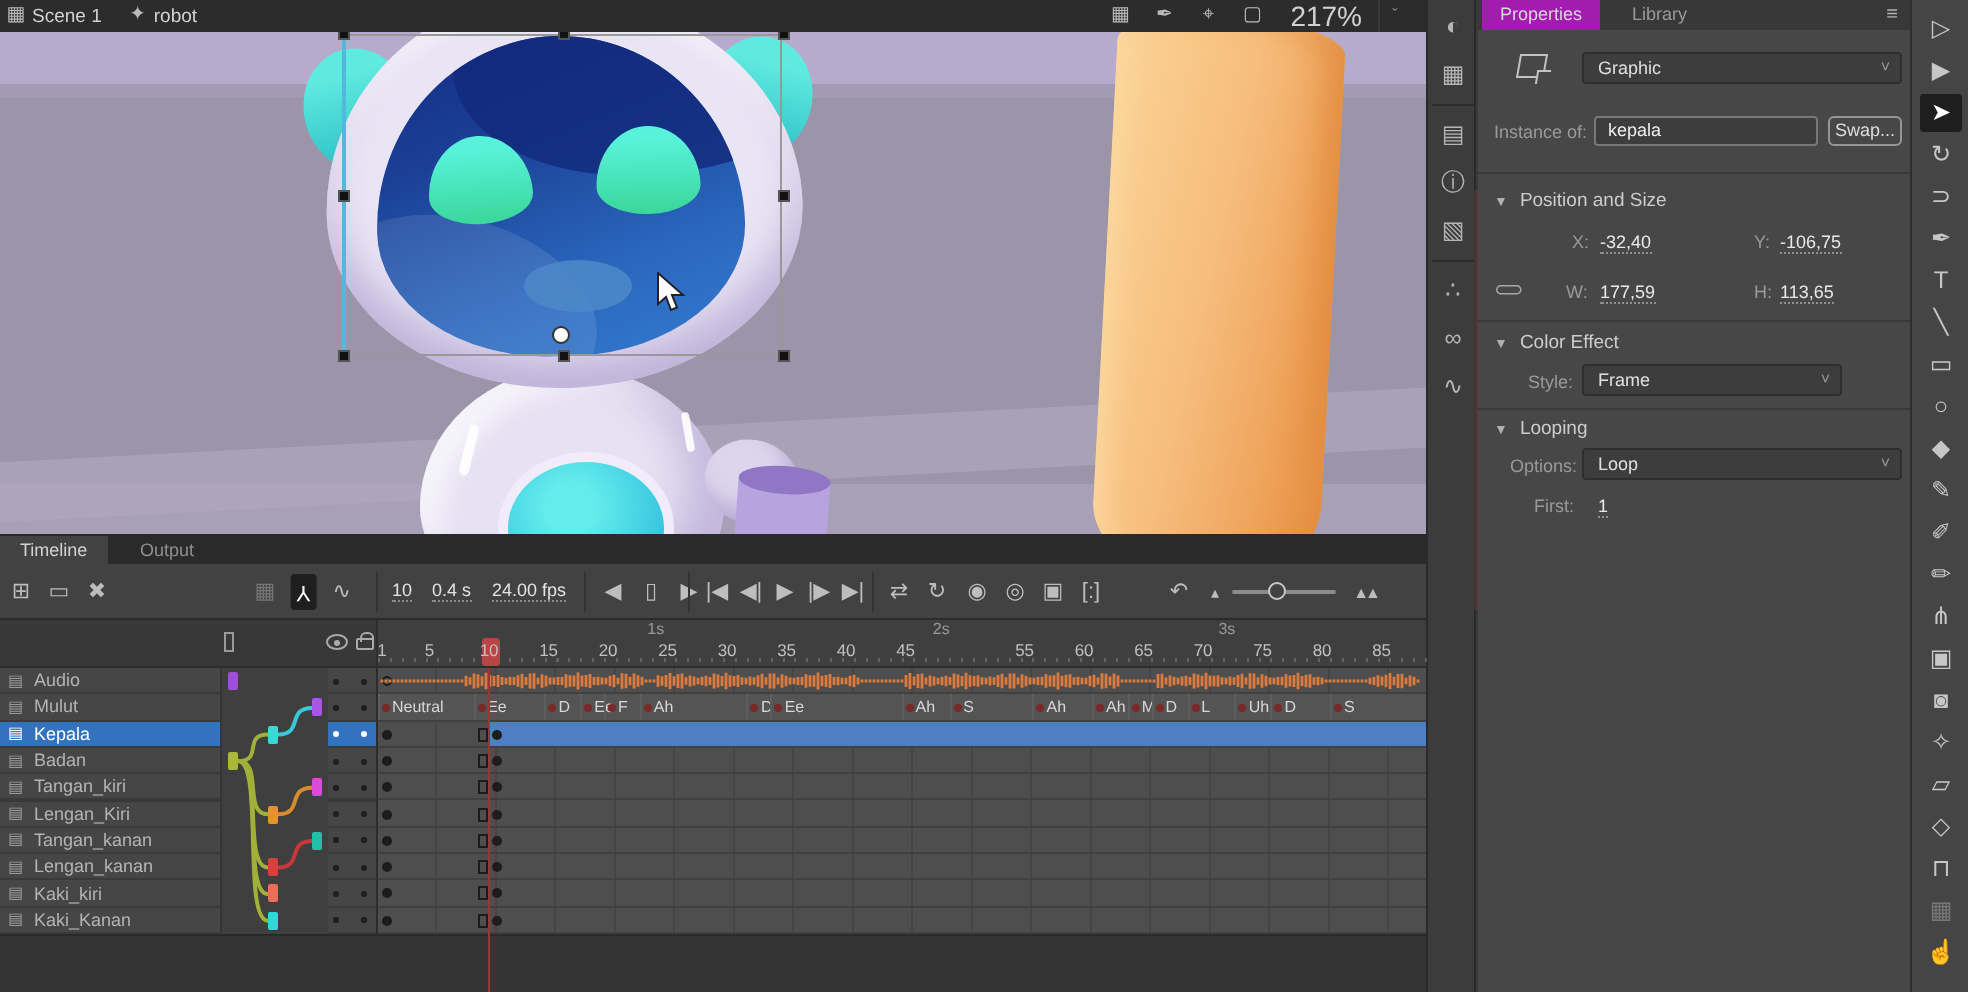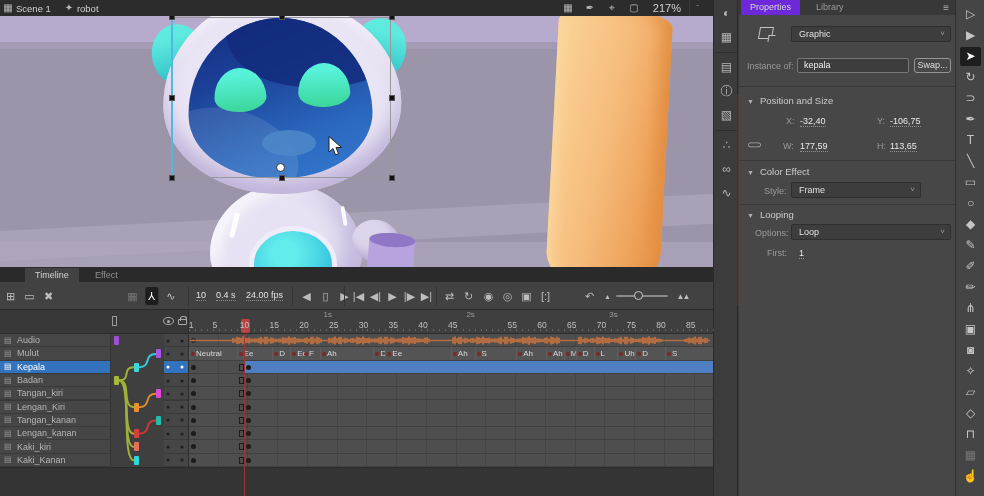--- a/index.html
+++ b/index.html
@@ -8,21 +8,21 @@
     position:relative; width:984px; height:496px; overflow:hidden;
     font-family:"Liberation Sans", sans-serif; background:#3a3a3a;
     color:#c8c8c8; font-size:9px; user-select:none;
   }
 
   
   #edit-bar { position:absolute; left:0; top:0; width:713px; height:16px; background:#2c2c2c; display:flex; align-items:center; }
   #edit-bar .ico { color:#b9b9b9; font-size:10px; line-height:16px; width:16px; text-align:center; }
   #edit-bar .crumb { color:#d2d2d2; font-size:9.5px; margin-right:10px; }
   #edit-bar .spacer { flex:1; }
-  #edit-bar .zoom-val { color:#d2d2d2; font-size:11px; padding:0 8px; }
+  #edit-bar .zoom-val { color:#d2d2d2; font-size:14px; padding:0 8px; }
   #edit-bar .chev { color:#9a9a9a; font-size:8px; width:16px; text-align:center; border-left:1px solid #3a3a3a; line-height:16px; margin-right:8px;}
 
   
   #stage { position:absolute; left:0; top:16px; width:713px; height:252px; background:#9c94a8; overflow:hidden; border-bottom:1px solid #2a2a2a; }
   .band1 { position:absolute; left:0; top:0; width:713px; height:26px; background:#b6abcd; }
   .band1b{ position:absolute; left:0; top:26px; width:713px; height:7px; background:#a89eb9; opacity:.65; }
   .band2 { position:absolute; left:-20px; top:196px; width:770px; height:30px; background:#aba3b7; transform:rotate(-3deg); opacity:.85;}
   .band3 { position:absolute; left:0; top:226px; width:713px; height:26px; background:#b2a9c1; opacity:.55;}
   #peach { position:absolute; left:552px; top:-8px; width:114px; height:286px;
     background:linear-gradient(100deg,#fad093 8%,#f6bd7d 45%,#ec9c52 85%);
@@ -60,21 +60,21 @@
   
   #panel-strip { position:absolute; left:713px; top:0; width:25px; height:496px; background:#3c3c3c; border-left:1px solid #2a2a2a; border-right:1px solid #2a2a2a; }
   #panel-strip .pico { position:absolute; left:0; width:25px; height:22px; text-align:center; line-height:22px; font-size:12px; color:#b5b5b5; cursor:pointer; }
   #panel-strip .pdiv { position:absolute; left:2px; width:21px; height:1px; background:#2d2d2d; }
   #strip-accent { position:absolute; left:23px; top:95px; width:2px; height:210px; background:#6a3636; opacity:.5; }
 
   
   #properties { position:absolute; left:739px; top:0; width:216px; height:496px; background:#474747; }
   #prop-tabs { position:absolute; left:0; top:0; width:216px; height:15px; background:#383838; }
   .ptab { position:absolute; top:0; height:15px; line-height:15px; padding:0 9px; font-size:9px; color:#9a9a9a; }
-  .ptab.active { background:#6d28d9; color:#d8d8d8; }
+  .ptab.active { background:#a21caf; color:#d8d8d8; }
   #prop-menu { position:absolute; right:6px; top:0; color:#b0b0b0; font-size:10px; line-height:15px; }
   .plabel { position:absolute; color:#9a9a9a; font-size:9px; }
   .pvalue { position:absolute; color:#e8e8e8; font-size:9px; border-bottom:1px dotted #909090; }
   .psel { position:absolute; height:16px; background:#3d3d3d; border:1px solid #2e2e2e; border-radius:2px; color:#e0e0e0; font-size:9px; line-height:14px; padding-left:7px; }
   .psel .sc { position:absolute; right:5px; top:0; color:#9a9a9a; font-size:8px; }
   .pfield { position:absolute; height:15px; background:#3d3d3d; border:1px solid #787878; border-radius:2px; color:#efefef; font-size:9px; line-height:13px; padding-left:6px; }
   .pbtn { position:absolute; border:1px solid #969696; border-radius:3px; color:#dddddd; font-size:9px; text-align:center; cursor:pointer; }
   .pdivider { position:absolute; left:0; width:216px; height:1px; background:#3a3a3a; }
   .psec { position:absolute; color:#cccccc; font-size:9.5px; }
   .psec .tri { color:#b0b0b0; font-size:7px; margin-right:6px; }
@@ -84,21 +84,21 @@
 
   
   #tools { position:absolute; left:955px; top:0; width:29px; height:496px; background:#454545; border-left:1px solid #2f2f2f; }
   #tools .tool { position:absolute; left:4px; width:21px; height:19px; text-align:center; line-height:19px; font-size:12px; color:#c6c6c6; cursor:pointer; border-radius:2px; }
   #tools .tool.active { background:#1e1e1e; color:#ffffff; }
   #tools .tool.dim { color:#777; }
 
   
   #timeline { position:absolute; left:0; top:268px; width:713px; height:228px; background:#383838; }
   #tl-tabs { position:absolute; left:0; top:0; width:713px; height:14px; background:#2a2a2a; }
-  .tltab { position:absolute; top:0; height:14px; line-height:14px; padding:0 10px; font-size:9px; color:#909090;margin-left:25px; }
+  .tltab { position:absolute; top:0; height:14px; line-height:14px; padding:0 10px; font-size:9px; color:#909090; }
   .tltab.active { background:#424242; color:#d2d2d2; }
   #tl-toolbar { position:absolute; left:0; top:14px; width:713px; height:28px; background:#424242; border-bottom:1px solid #2b2b2b; }
   .tgroup { position:absolute; top:0; height:28px; display:flex; align-items:center; gap:6px; }
   .tico { color:#bdbdbd; font-size:11px; line-height:16px; min-width:13px; text-align:center; cursor:pointer; }
   .tico.dim { color:#767676; }
   .tico.active { background:#1e1e1e; color:#fff; padding:1px 3px; border-radius:2px; }
   .tico.rot { display:inline-block; transform:rotate(180deg); }
   .vsep { position:absolute; top:4px; width:1px; height:20px; background:#333333; }
   .hot { position:absolute; top:8px; color:#e2e2e2; font-size:9px; border-bottom:1px dotted #8a8a8a; cursor:ew-resize; }
   #tl-slider { position:absolute; top:13px; width:52px; height:2px; background:#8a8a8a; border-radius:1px; }
@@ -290,21 +290,21 @@
       <div class="tool" style="top: 383px;">▱</div>
       <div class="tool" style="top: 404px;">◇</div>
       <div class="tool" style="top: 425px;">⊓</div>
       <div class="tool dim" style="top: 446px;">▦</div>
       <div class="tool" style="top: 467px;">☝</div>
     </div>
 
   <div id="timeline">
     <div id="tl-tabs">
       <div class="tltab active" style="left:0;">Timeline</div>
-      <div class="tltab" style="left:60px;">Effect</div>
+      <div class="tltab" style="left:60px;">Output</div>
     </div>
 
     <div id="tl-toolbar">
       <div class="tgroup" style="left:4px;" id="g-layerops">
           <span class="tico">⊞</span>
           <span class="tico">▭</span>
           <span class="tico">✖</span>
         </div>
       <div class="tgroup" style="left:126px;" id="g-viewops">
           <span class="tico dim">▦</span>

